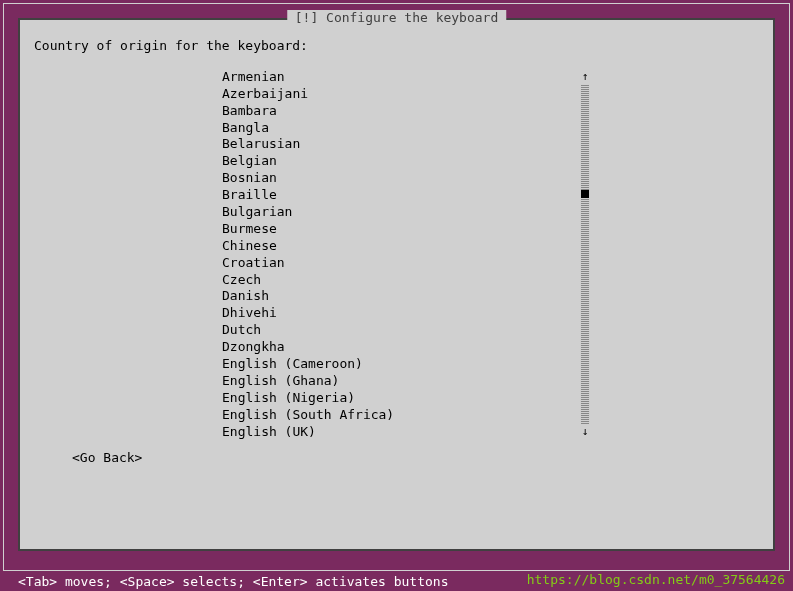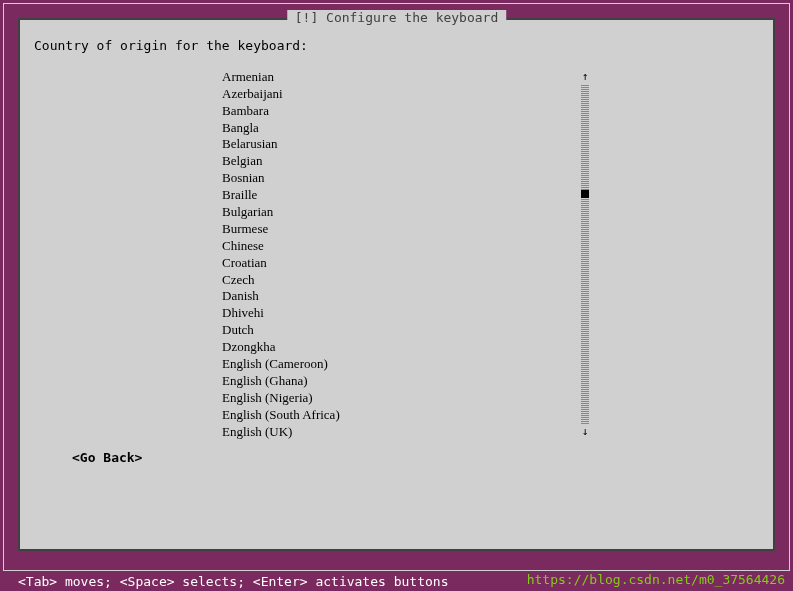--- a/index.html
+++ b/index.html
@@ -47,21 +47,20 @@
   }
   .prompt {
     margin-bottom: 14px;
   }
   .list-area {
     display: flex;
     margin-left: 186px;
   }
   .list {
     width: 360px;
-    font-family: Liberation Serif, serif;
   }
   .list-item {
     padding: 0 2px;
     white-space: nowrap;
   }
   .list-item.selected {
     background: #ee2020;
     color: #fff;
   }
   .scrollbar {
@@ -83,21 +82,20 @@
   }
   .scroll-thumb {
     position: absolute;
     left: 0; right: 0;
     height: 8px;
     background: #000;
   }
   .go-back {
     margin-top: 10px;
     margin-left: 38px;
-    font-weight: bold;
   }
   .footer {
     position: absolute;
     bottom: 2px;
     left: 18px;
     color: #ffffff;
     font-size: 13px;
     white-space: nowrap;
   }
   .watermark {

